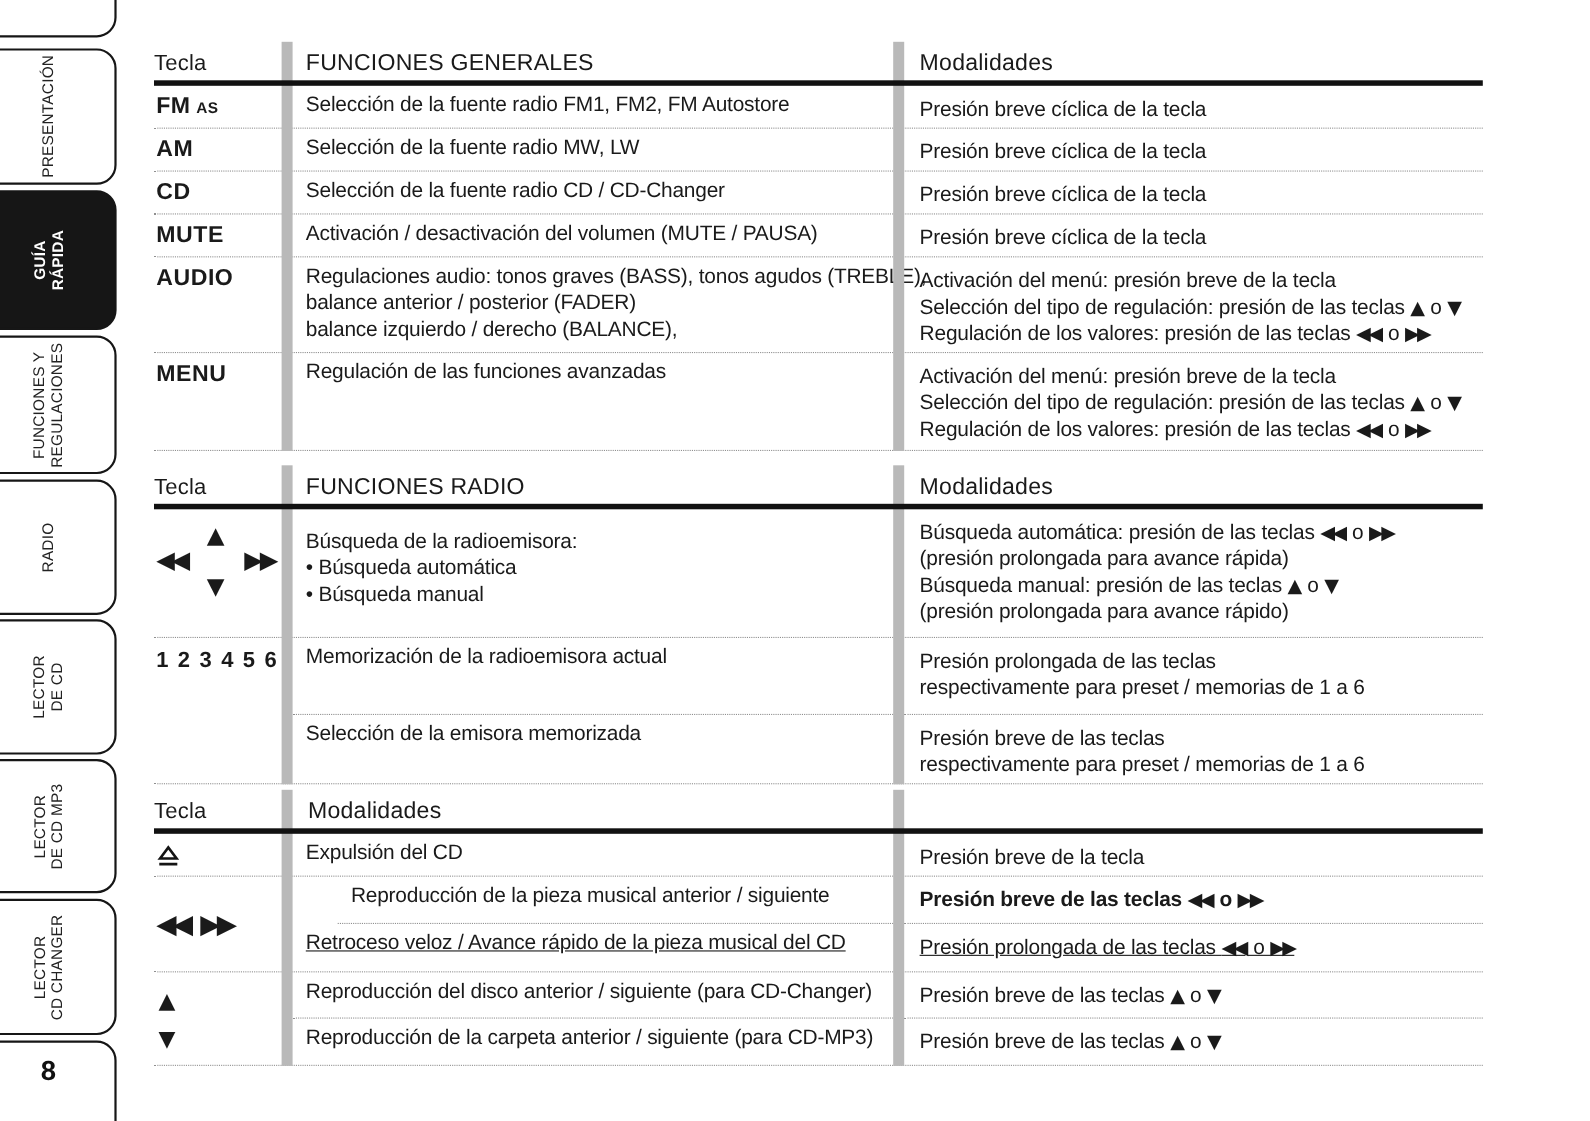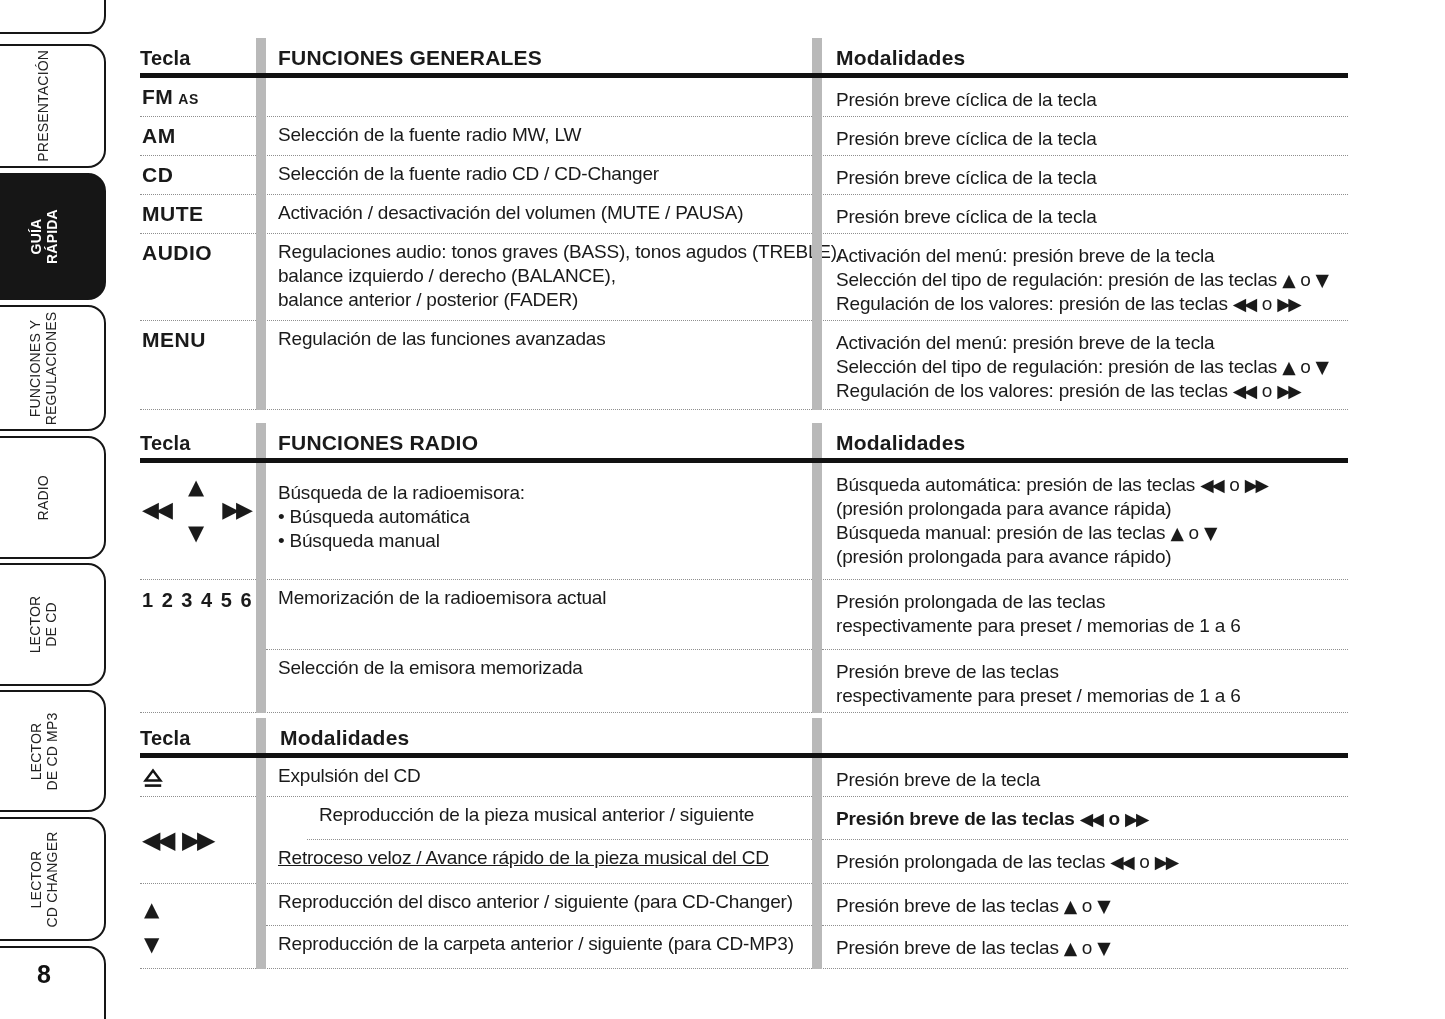--- a/index.html
+++ b/index.html
@@ -27,21 +27,21 @@
   
   .main{position:absolute;left:140px;top:0;width:1208px;}
   .tbl{position:absolute;left:0;width:1208px;}
   .vbar{position:absolute;top:-2px;bottom:0;width:10px;background:#b9b9b9;z-index:2;}
   .vbar.b1{left:116px;}
   .vbar.b2{left:672px;}
   .thead{
     position:relative;z-index:1;display:grid;grid-template-columns:126px 556px 526px;
     align-items:end;height:30px;
   }
-  .th{font-weight:bold;}
+  .th{font-weight:normal;}
   .th.tecla{font-size:20px;letter-spacing:.2px;}
   .th.title{font-size:21px;padding-left:12px;letter-spacing:.2px;}
   .th.mods{font-size:21px;padding-left:14px;letter-spacing:.2px;}
   .hline{position:relative;z-index:3;height:5px;background:#111;margin-top:3px;}
   .rows{position:relative;z-index:1;}
   .rgroup{
     display:grid;grid-template-columns:126px 556px 526px;
     border-bottom:1px dotted #8f8f8f;
   }
   .tc{grid-column:1;padding:7px 4px 0 2px;}
@@ -101,20 +101,23 @@
       <div class="vbar b2"></div>
       <div class="thead">
         <div class="th tecla">Tecla</div>
         <div class="th title">FUNCIONES GENERALES</div>
         <div class="th mods">Modalidades</div>
       </div>
       <div class="hline"></div>
       <div class="rows">
         <div class="rgroup">
           <div class="tc" style="grid-row: 1 / span 1;"><span class="kmain">FM</span><span class="ksub">AS</span></div>
+          <div class="dc" style="grid-row: 1; min-height: 36px;">
+            <span class="ln">Selección de la fuente radio FM1, FM2, FM Autostore</span>
+          </div>
           <div class="mc" style="grid-row: 1;">
             <span class="ln">Presión breve cíclica de la tecla</span>
           </div>
         </div>
         <div class="rgroup">
           <div class="tc" style="grid-row: 1 / span 1;"><span class="kmain">AM</span></div>
           <div class="dc" style="grid-row: 1; min-height: 36px;">
             <span class="ln">Selección de la fuente radio MW, LW</span>
           </div>
           <div class="mc" style="grid-row: 1;">
@@ -136,22 +139,22 @@
             <span class="ln">Activación / desactivación del volumen (MUTE / PAUSA)</span>
           </div>
           <div class="mc" style="grid-row: 1;">
             <span class="ln">Presión breve cíclica de la tecla</span>
           </div>
         </div>
         <div class="rgroup">
           <div class="tc" style="grid-row: 1 / span 1;"><span class="kmain">AUDIO</span></div>
           <div class="dc" style="grid-row: 1; min-height: 86px;">
             <span class="ln">Regulaciones audio: tonos graves (BASS), tonos agudos (TREBLE),</span>
+            <span class="ln">balance anterior / posterior (FADER)</span>
             <span class="ln">balance izquierdo / derecho (BALANCE),</span>
-            <span class="ln">balance anterior / posterior (FADER)</span>
           </div>
           <div class="mc" style="grid-row: 1;">
             <span class="ln">Activación del menú: presión breve de la tecla</span>
             <span class="ln">Selección del tipo de regulación: presión de las teclas <span class="ar">▲</span> o <span class="ar">▼</span></span>
             <span class="ln">Regulación de los valores: presión de las teclas <span class="ar">◀◀</span> o <span class="ar">▶▶</span></span>
           </div>
         </div>
         <div class="rgroup">
           <div class="tc" style="grid-row: 1 / span 1;"><span class="kmain">MENU</span></div>
           <div class="dc" style="grid-row: 1; min-height: 88px;">
@@ -246,21 +249,21 @@
           </div>
           <div class="dc subdiv" style="grid-row: 1; min-height: 43px; margin-left: 41px;">
             <span class="ln">Reproducción de la pieza musical anterior / siguiente</span>
           </div>
           <div class="mc subdiv" style="grid-row: 1; font-weight: bold;">
             <span class="ln">Presión breve de las teclas <span class="ar">◀◀</span> o <span class="ar">▶▶</span></span>
           </div>
           <div class="dc" style="grid-row: 2; min-height: 43px; text-decoration: underline;">
             <span class="ln">Retroceso veloz / Avance rápido de la pieza musical del CD</span>
           </div>
-          <div class="mc" style="grid-row: 2;">
+          <div class="mc" style="grid-row: 2; text-decoration: underline;">
             <span class="ln">Presión prolongada de las teclas <span class="ar">◀◀</span> o <span class="ar">▶▶</span></span>
           </div>
         </div>
         <div class="rgroup">
           <div class="tc" style="grid-row: 1 / span 2;">
             <div class="updown">
               <span>▲</span>
               <span>▼</span>
             </div>
           </div>

